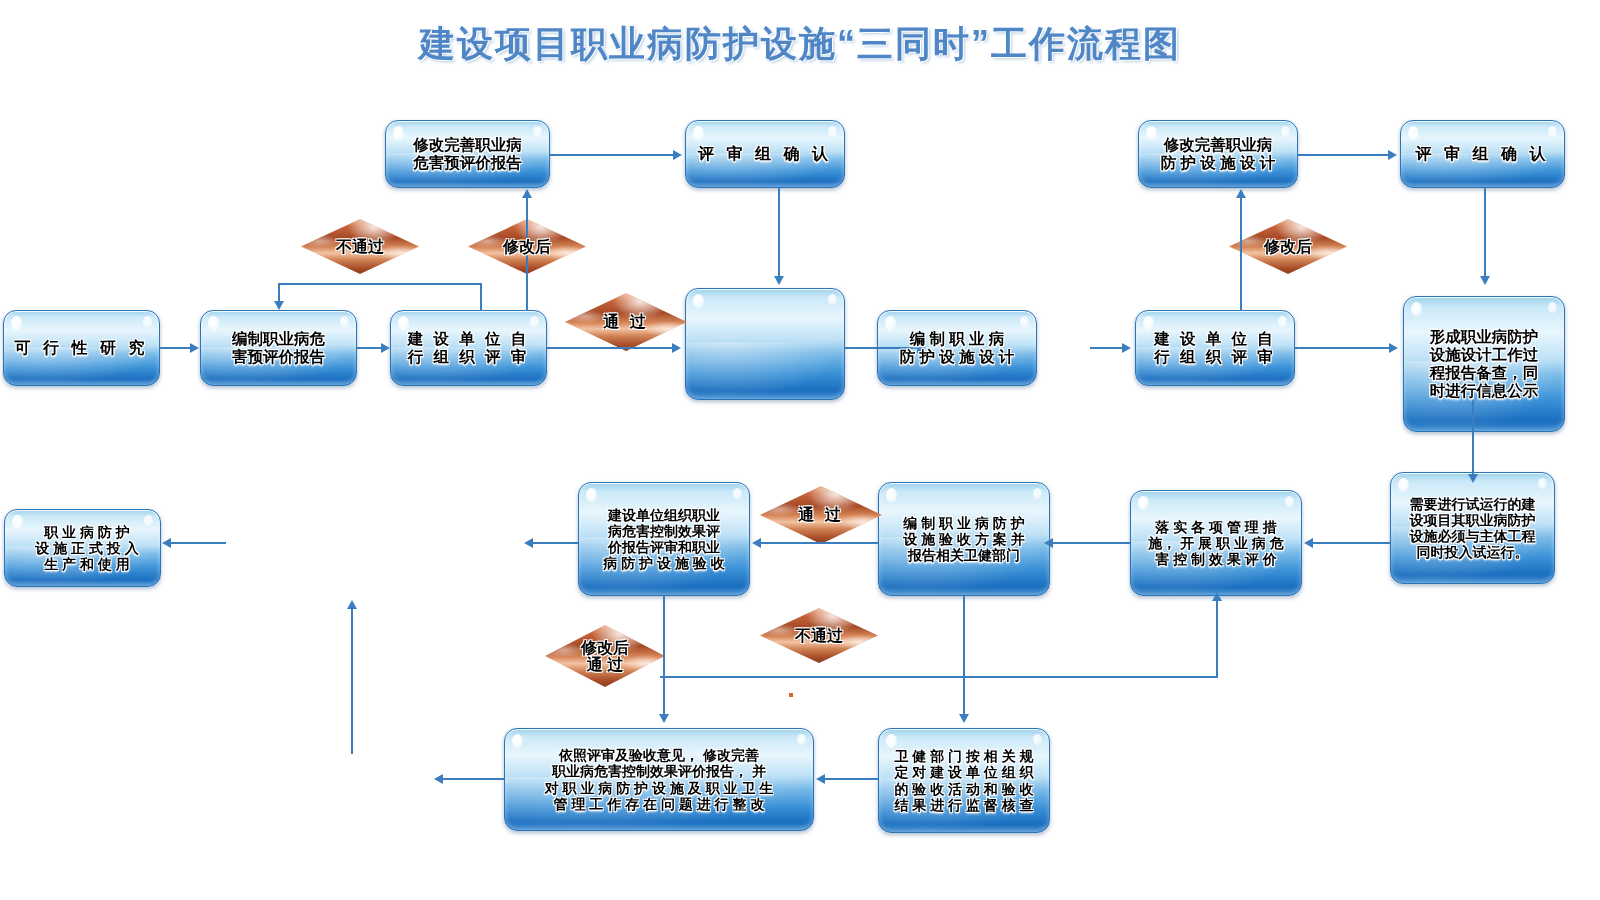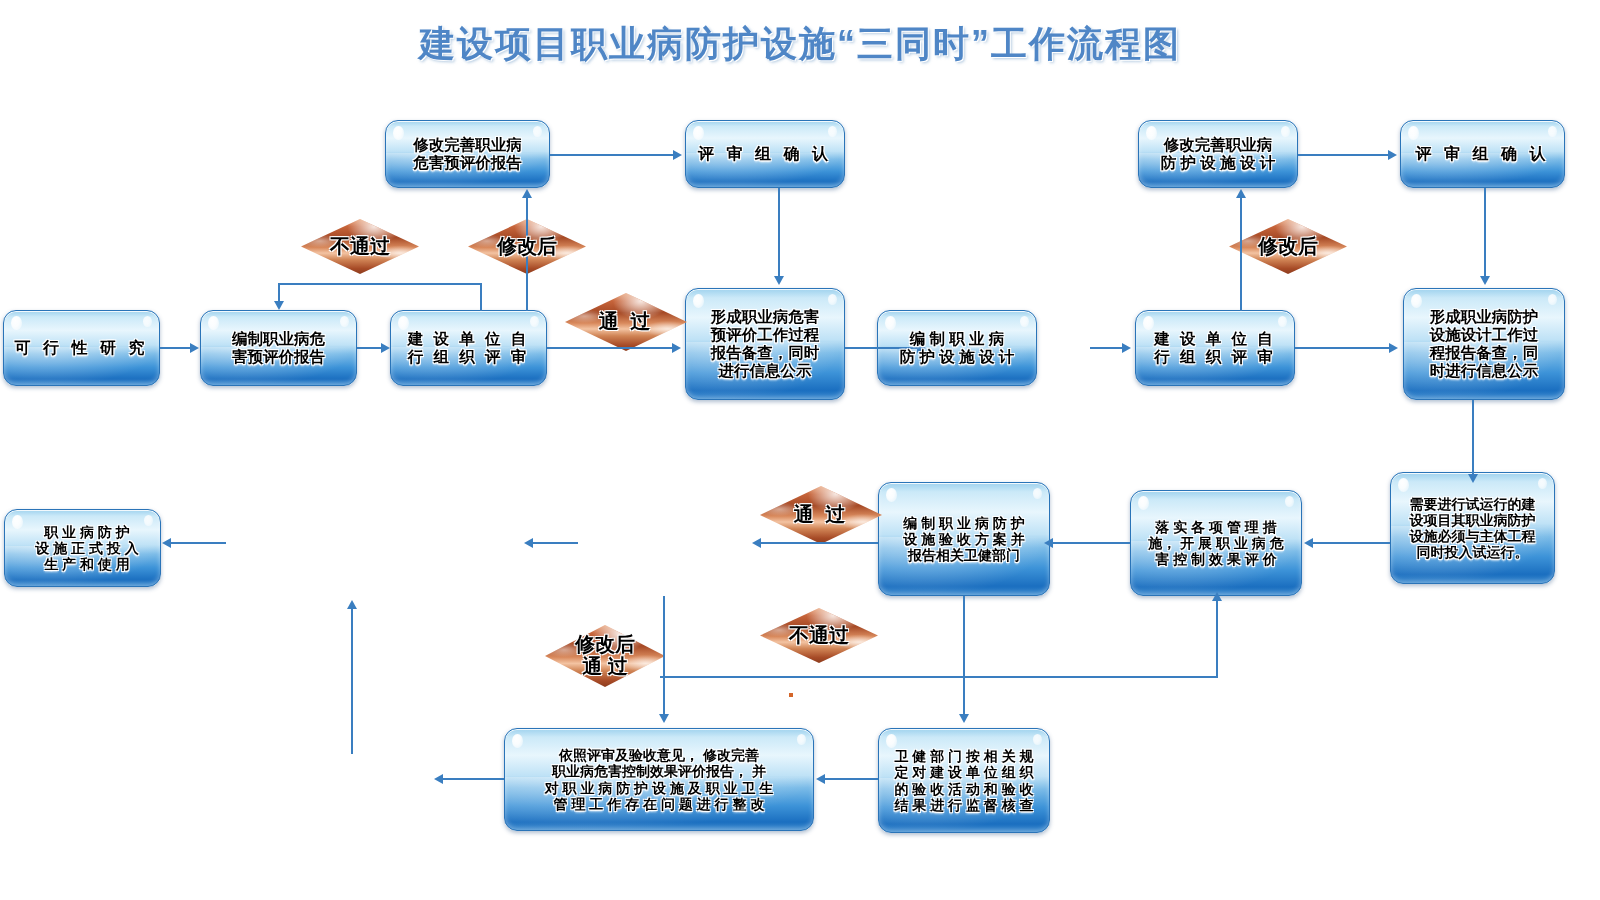--- a/index.html
+++ b/index.html
@@ -111,21 +111,21 @@
     position:absolute;left:0;top:0;width:100%;height:100%;
     clip-path:polygon(50% 0%,100% 50%,50% 100%,0% 50%);
     background:
       radial-gradient(ellipse at 62% 14%, rgba(255,255,255,.85) 0%, rgba(255,255,255,0) 26%),
       radial-gradient(ellipse at 84% 62%, rgba(255,255,255,.65) 0%, rgba(255,255,255,0) 16%),
       radial-gradient(ellipse at 16% 40%, rgba(255,255,255,.45) 0%, rgba(255,255,255,0) 14%);
     pointer-events:none;
   }
   .diamond .dtxt{
     position:relative;z-index:4;
-    color:#000;font-weight:bold;font-size:20px;line-height:1.08;
+    color:#000;font-weight:bold;font-size:16px;line-height:1.08;
     text-align:center;white-space:pre-line;
     text-shadow:
        1px 1px 0 #fff,-1px 1px 0 #fff,1px -1px 0 #fff,-1px -1px 0 #fff;
   }
   .diamond .dtxt.sp{letter-spacing:3px;}
 
   
   .ln{position:absolute;background:#3a7ec0;}
   .lnh{height:2px;}
   .lnv{width:2px;}
@@ -185,58 +185,62 @@
   <div class="node" style="left:390px;top:310px;width:157px;height:76px;">
     <span class="hl-l"></span>
     <span class="hl-r"></span>
     <span class="txt s15">建 设 单 位 自
 行 组 织 评 审</span>
   </div>
 
   <div class="node" style="left:685px;top:288px;width:160px;height:112px;">
     <span class="hl-l"></span>
     <span class="hl-r"></span>
-    <span class="txt s15n">形成职业病危害
-预评价工作过程
-报告备查，同时
-进行信息公示</span>
   </div>
 
   <div class="node" style="left:877px;top:310px;width:160px;height:76px;">
     <span class="hl-l"></span>
     <span class="hl-r"></span>
     <span class="txt s15n">编 制 职 业 病
 防 护 设 施 设 计</span>
   </div>
 
   <div class="node" style="left:1135px;top:310px;width:160px;height:76px;">
     <span class="hl-l"></span>
     <span class="hl-r"></span>
     <span class="txt s15">建 设 单 位 自
 行 组 织 评 审</span>
   </div>
 
-  <div class="node" style="left:1403px;top:288px;width:162px;height:112px;">
+  <div class="node" style="left:1403px;top:296px;width:162px;height:136px;">
     <span class="hl-l"></span>
     <span class="hl-r"></span>
     <span class="txt s15n">形成职业病防护
 设施设计工作过
 程报告备查，同
 时进行信息公示</span>
   </div>
 
   <div class="node" style="left:4px;top:509px;width:157px;height:78px;padding-left:9px;">
     <span class="hl-l"></span>
     <span class="hl-r"></span>
     <span class="txt s14">职 业 病 防 护
 设 施 正 式 投 入
 生 产 和 使 用</span>
   </div>
 
 
+  <div class="node" style="left:578px;top:482px;width:172px;height:114px;">
+    <span class="hl-l"></span>
+    <span class="hl-r"></span>
+    <span class="txt s14">建设单位组织职业
+病危害控制效果评
+价报告评审和职业
+病 防 护 设 施 验 收</span>
+  </div>
 
   <div class="node" style="left:878px;top:482px;width:172px;height:114px;">
     <span class="hl-l"></span>
     <span class="hl-r"></span>
     <span class="txt s14">编 制 职 业 病 防 护
 设 施 验 收 方 案 并
 报告相关卫健部门</span>
   </div>
 
   <div class="node" style="left:1130px;top:490px;width:172px;height:106px;">

